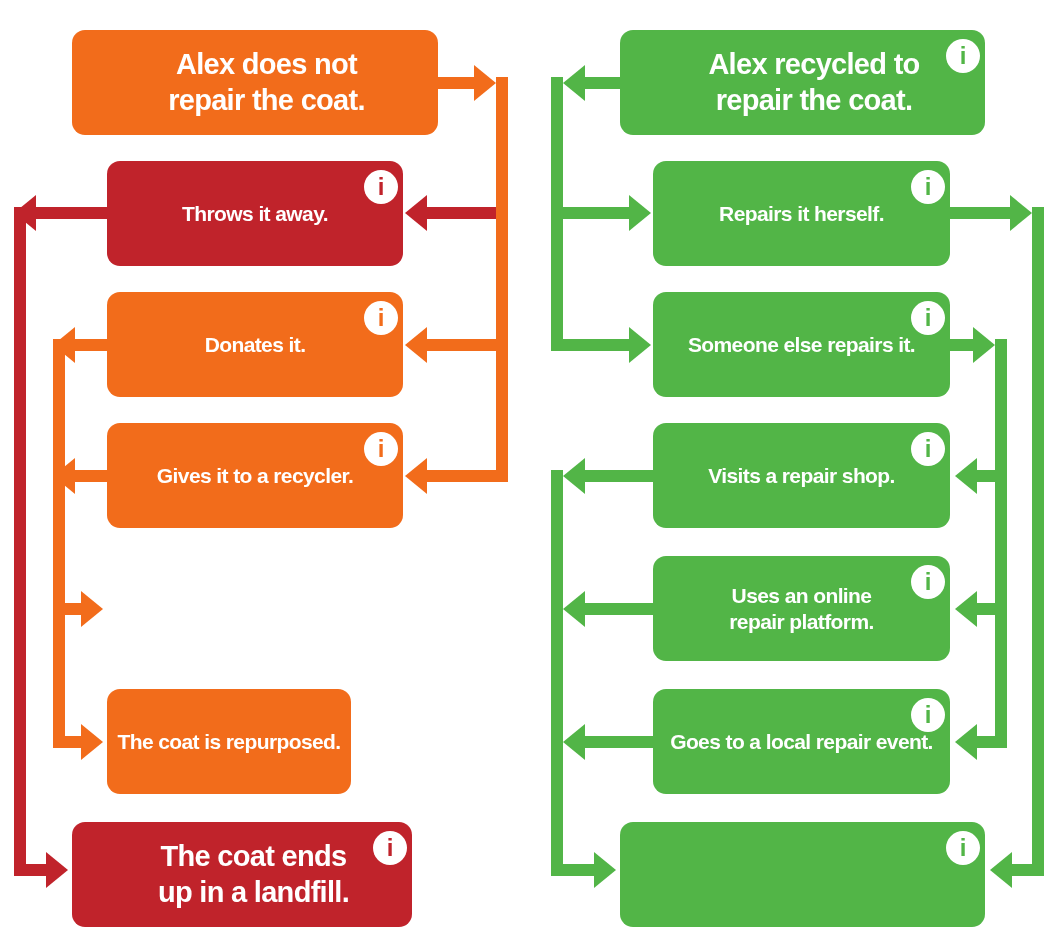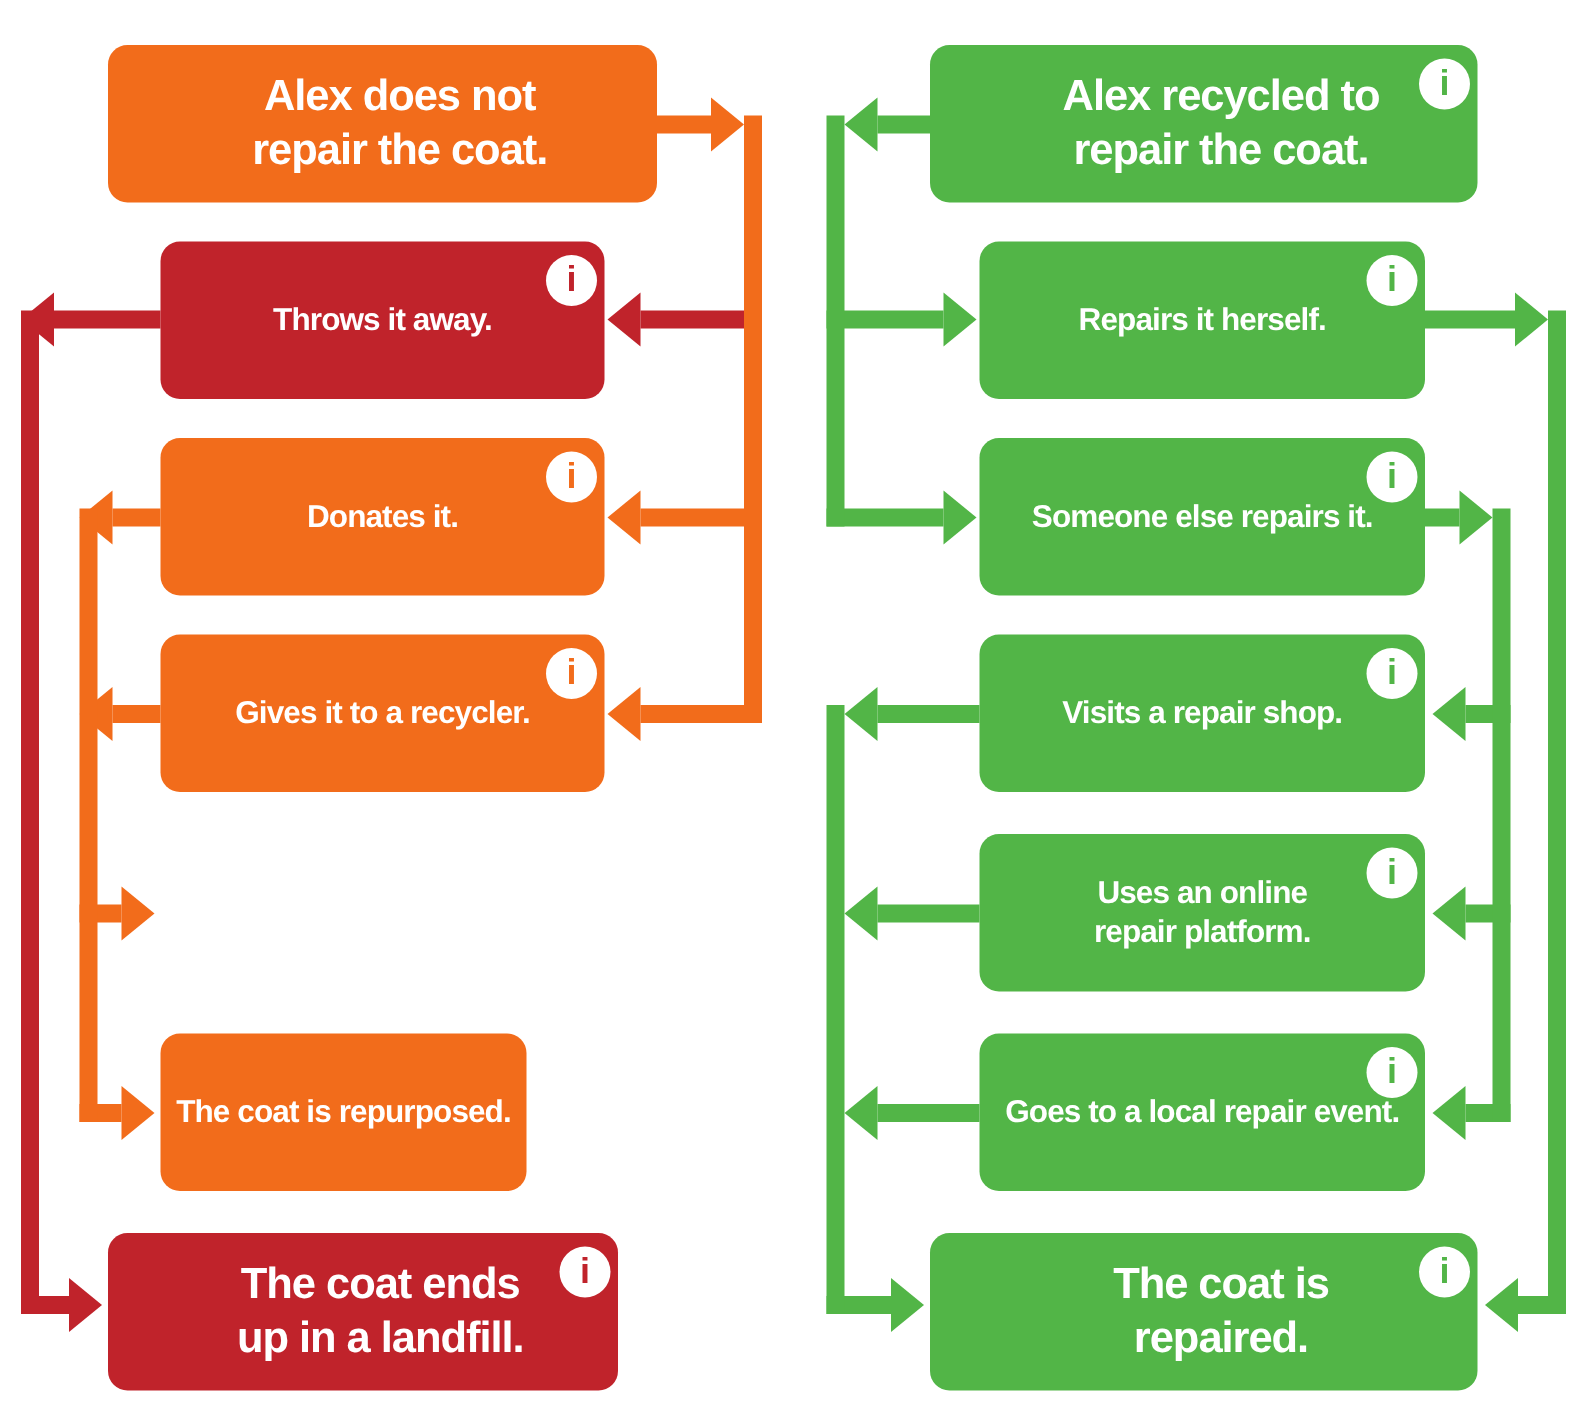--- a/index.html
+++ b/index.html
@@ -171,18 +171,16 @@
 repair platform.</span>
     <span class="info c-green">i</span>
   </div>
 
   <div class="box mid bg-green" style="left:653px;top:689px;width:297px;height:105px">
     <span class="lbl">Goes to a local repair event.</span>
     <span class="info c-green">i</span>
   </div>
 
   <div class="box big bg-green" style="left:620px;top:822px;width:365px;height:105px">
-    <span class="lbl">The coat is
-repaired.</span>
     <span class="info c-green">i</span>
   </div>
 
 </div>
 
 </body></html>

